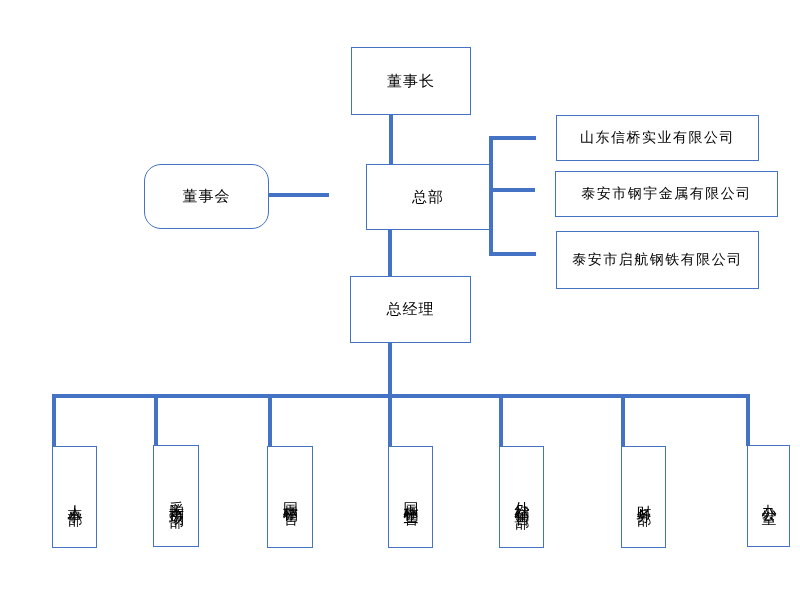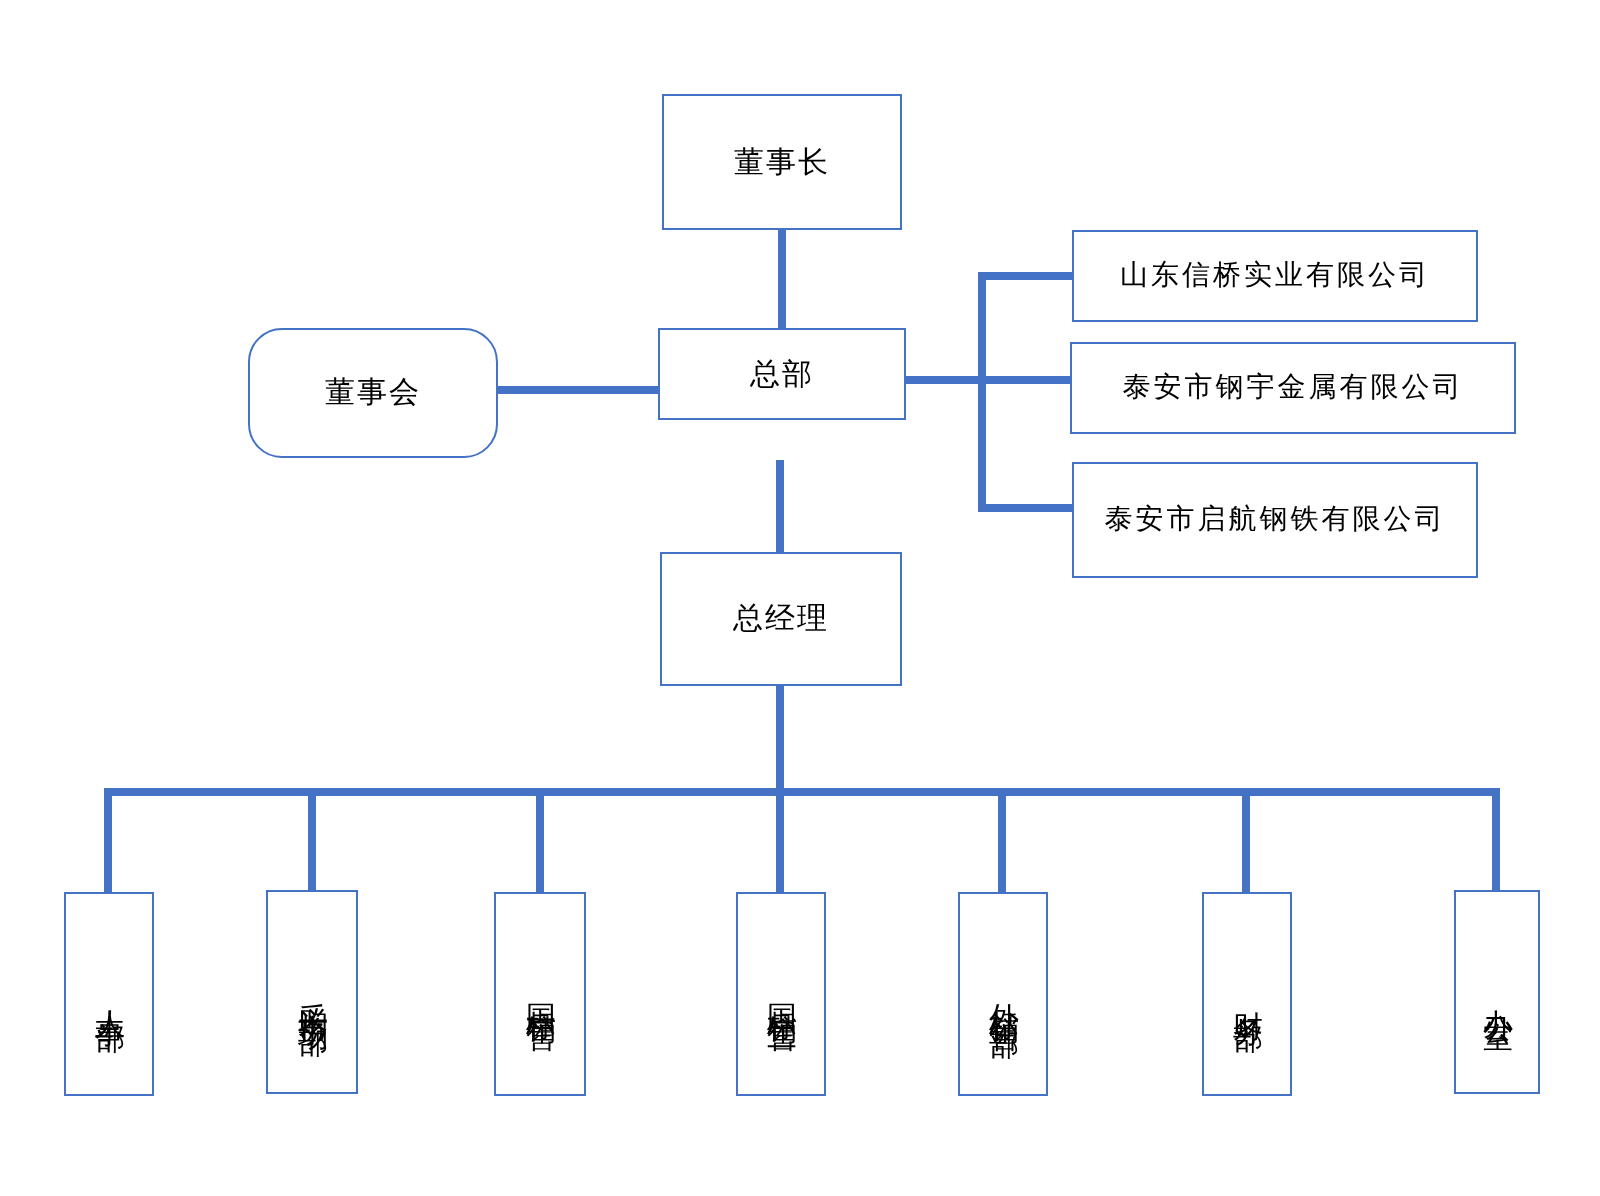--- a/index.html
+++ b/index.html
@@ -21,20 +21,21 @@
     box-sizing: border-box;
     border: 1.5px solid #4472C4;
     background: #ffffff;
     display: flex;
     align-items: center;
     justify-content: center;
     font-size: 15px;
     letter-spacing: 1px;
     text-align: center;
     white-space: nowrap;
+    margin-left: 20px;
   }
   .company {
     font-size: 14px;
     letter-spacing: 1.5px;
   }
   .dept {
     writing-mode: vertical-rl;
     text-orientation: upright;
     letter-spacing: 3px;
     white-space: normal;
@@ -61,21 +62,21 @@
   <div class="line" style="left:52px;  top:396px; width:4px; height:50px;"></div>
   <div class="line" style="left:154px; top:396px; width:4px; height:50px;"></div>
   <div class="line" style="left:268px; top:396px; width:4px; height:50px;"></div>
   <div class="line" style="left:388px; top:396px; width:4px; height:50px;"></div>
   <div class="line" style="left:499px; top:396px; width:4px; height:50px;"></div>
   <div class="line" style="left:621px; top:396px; width:4px; height:50px;"></div>
   <div class="line" style="left:746px; top:396px; width:4px; height:50px;"></div>
 
   <div class="node" style="left:331px; top:47px;  width:120px; height:68px;">董事长</div>
   <div class="node" style="left:124px; top:164px; width:125px; height:65px;border-radius:17px;">董事会</div>
-  <div class="node" style="left:329px; top:164px; width:124px; height:46px;">总部</div>
+  <div class="node" style="left:346px; top:164px; width:124px; height:66px;">总部</div>
   <div class="node company" style="left:536px; top:115px; width:203px; height:46px;">山东信桥实业有限公司</div>
 
   <div class="node" style="left:330px; top:276px; width:121px; height:67px;">总经理</div>
   <div class="node company" style="left:535px; top:171px; width:223px; height:46px;">泰安市钢宇金属有限公司</div>
   <div class="node company" style="left:536px; top:231px; width:203px; height:58px;">泰安市启航钢铁有限公司</div>
 
   <div class="node dept" style="left:32px;  top:446px; width:45px; height:102px;">人事部</div>
   <div class="node dept" style="left:133px; top:445px; width:46px; height:102px;">采购市场部</div>
   <div class="node dept" style="left:247px; top:446px; width:46px; height:102px;">国标销售一</div>
   <div class="node dept" style="left:368px; top:446px; width:45px; height:102px;">国标销售二</div>

